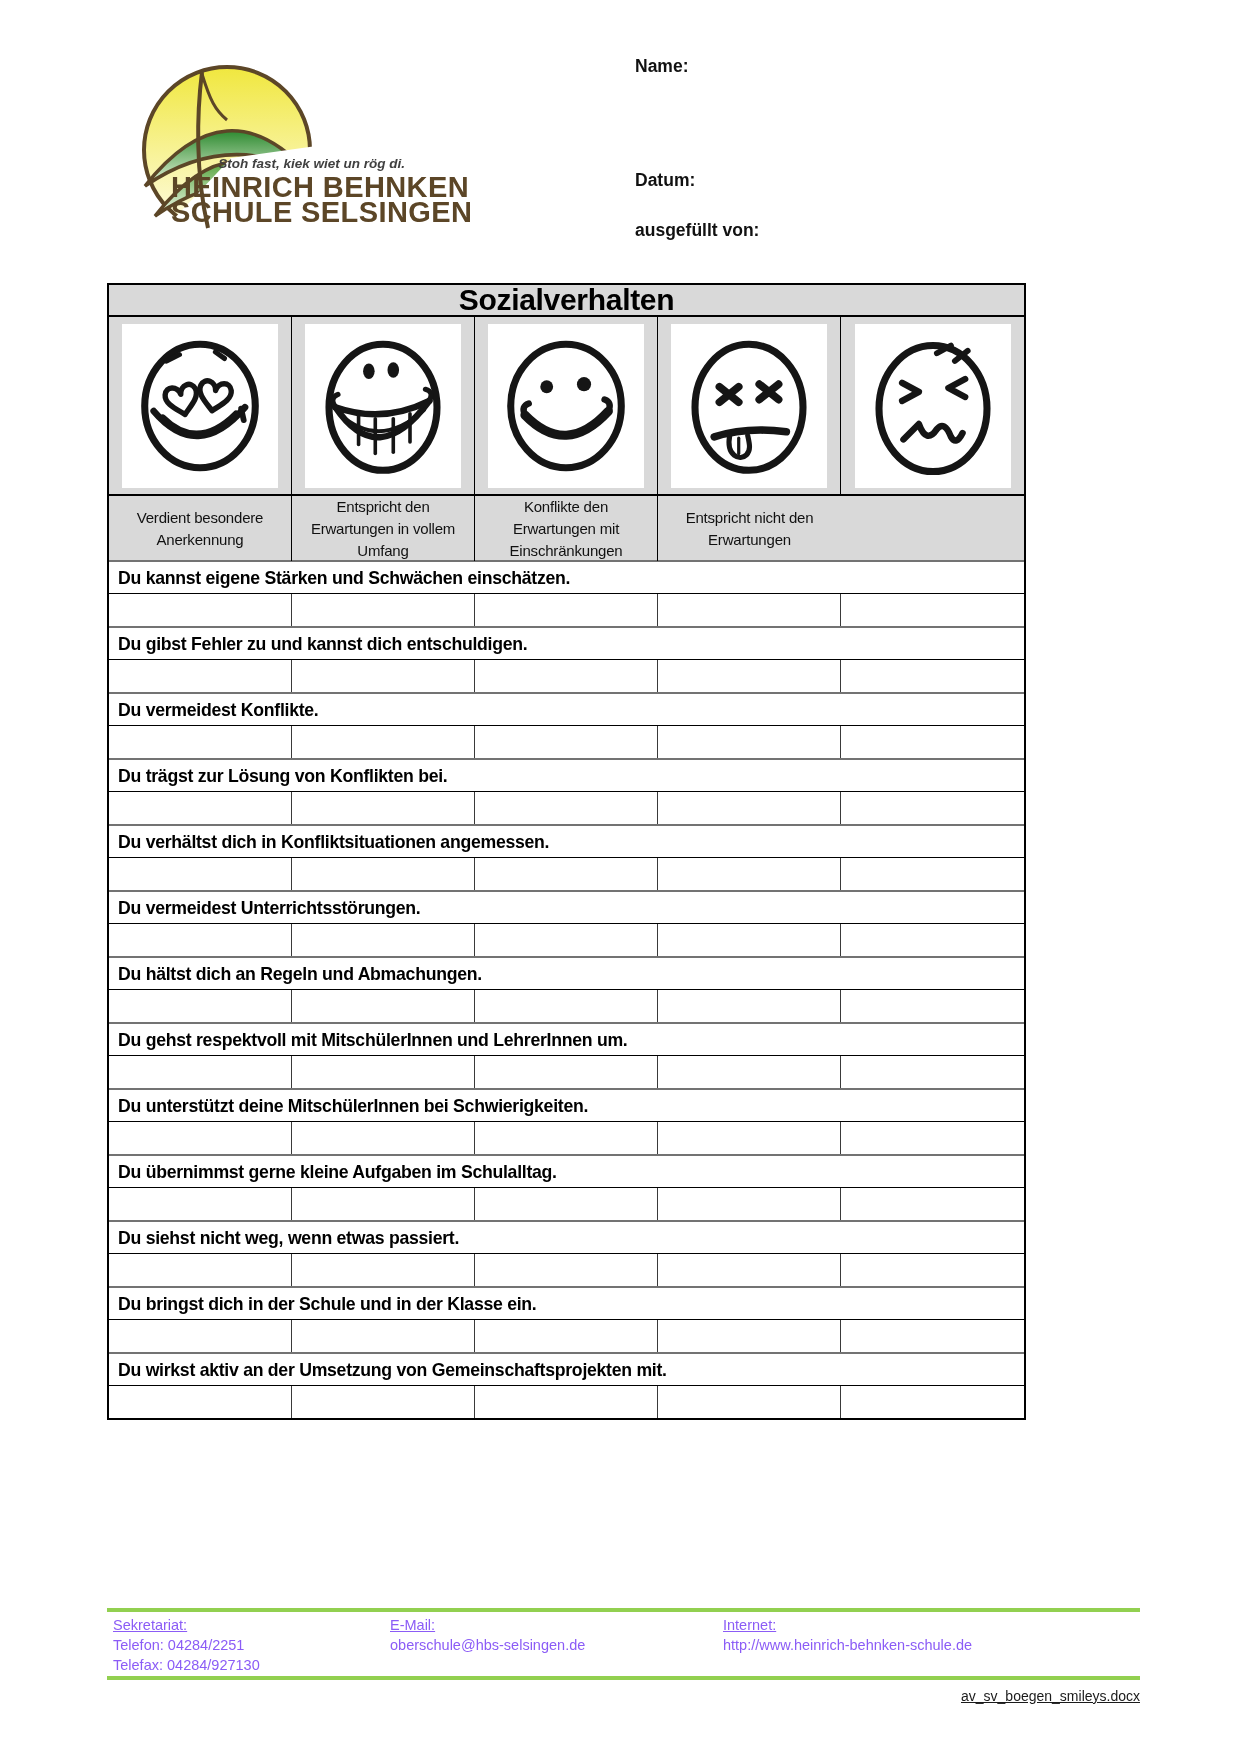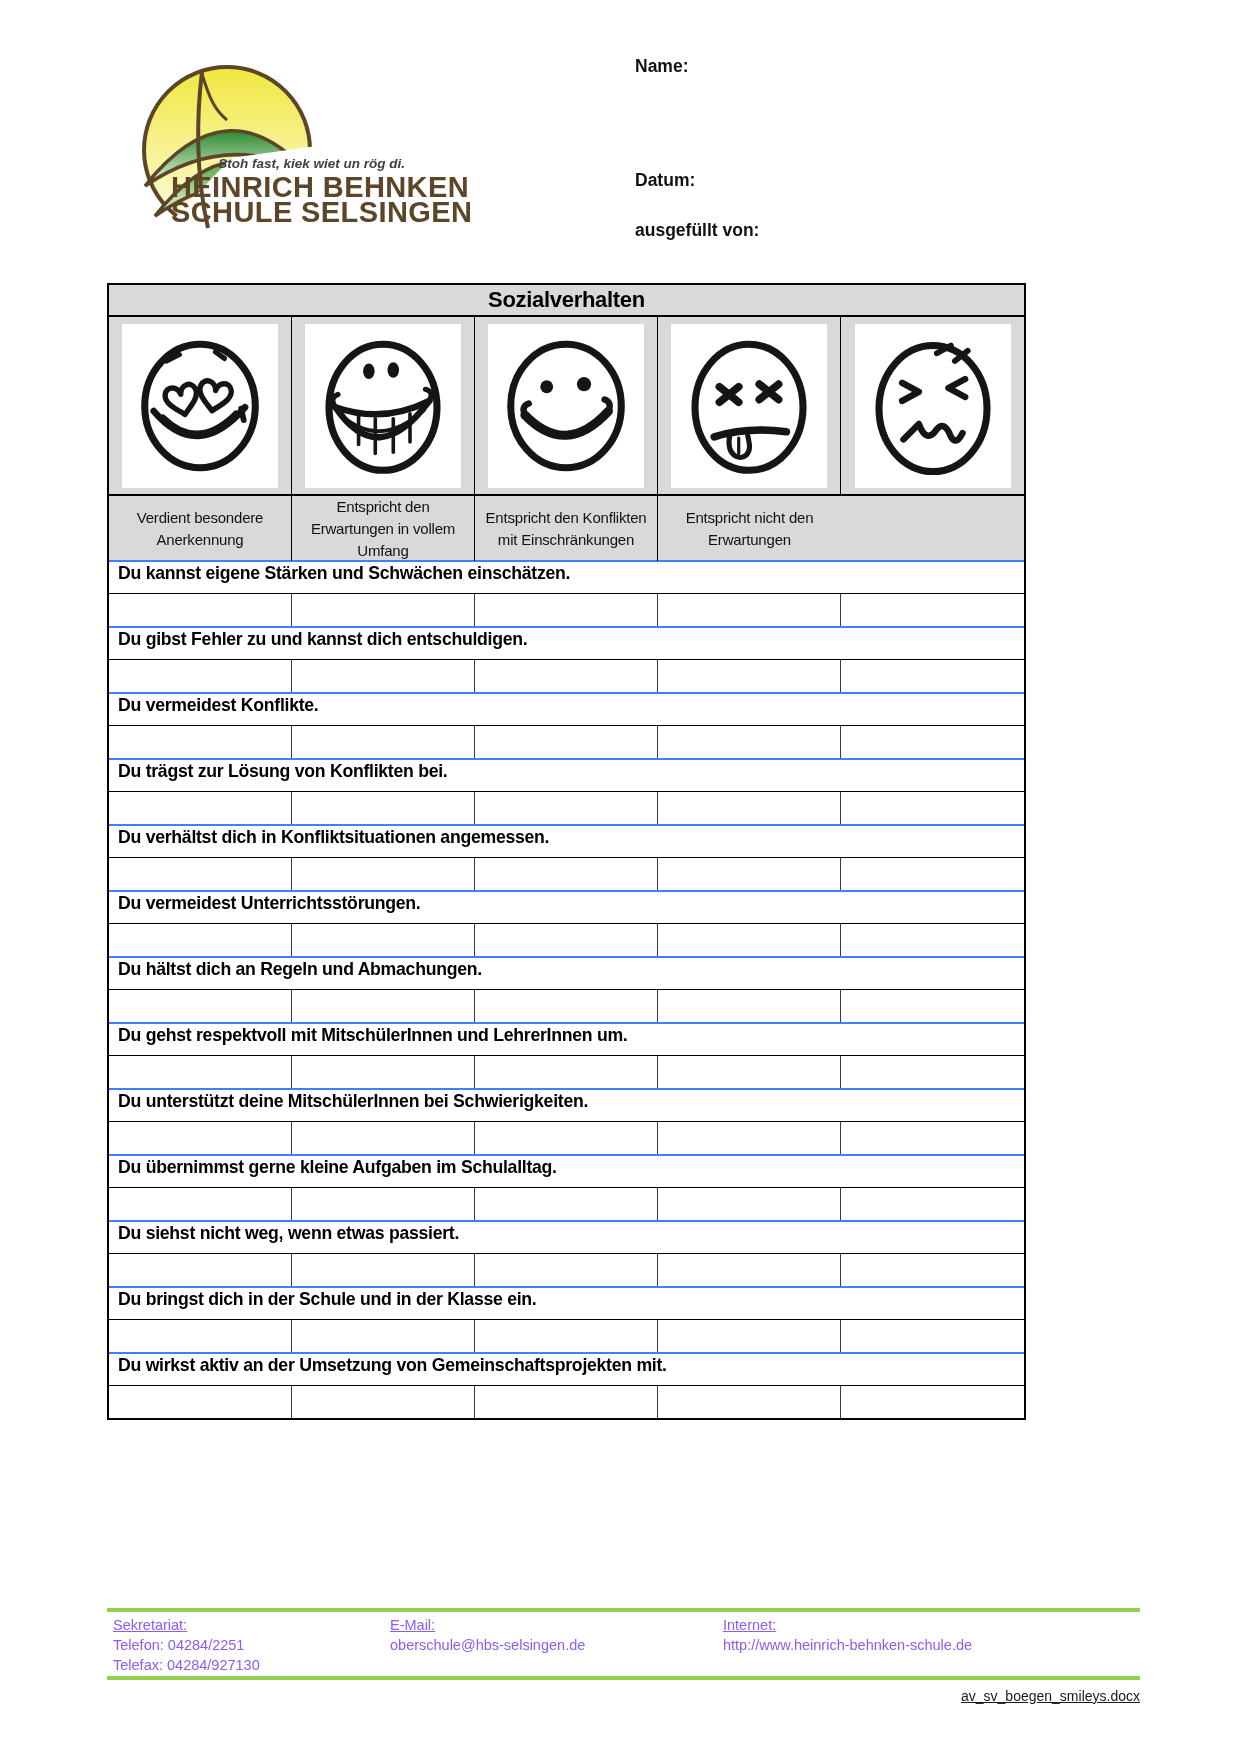--- a/index.html
+++ b/index.html
@@ -17,33 +17,33 @@
   .field-label{position:absolute;left:635px;font-size:17.5px;font-weight:bold;color:#111;}
   .f-name{top:56px;}
   .f-date{top:170px;}
   .f-filled{top:220px;}
 
   
   .ev-table{position:absolute;left:107px;top:283px;width:915px;border:2px solid #000;
             box-sizing:content-box;}
   .row{box-sizing:border-box;}
   .t-title{height:30px;background:#d9d9d9;display:flex;align-items:center;justify-content:center;
-           font-size:22px;font-weight:bold;letter-spacing:-.3px;}
+           font-size:30px;font-weight:bold;letter-spacing:-.3px;}
   .smiley-row{height:179px;background:#d9d9d9;display:grid;grid-template-columns:repeat(5,1fr);
               border-top:2px solid #000;}
   .smiley-cell{display:flex;align-items:center;justify-content:center;border-right:1.6px solid #000;}
   .smiley-cell:last-child{border-right:none;}
   .smiley-box{width:156px;height:164px;background:#fff;display:flex;align-items:center;justify-content:center;}
   .header-row{height:66px;background:#d9d9d9;display:grid;grid-template-columns:repeat(5,1fr);
               border-top:2px solid #000;}
   .header-cell{display:flex;align-items:center;justify-content:center;text-align:center;
                border-right:1.6px solid #000;font-size:15px;line-height:1.45;letter-spacing:-.2px;
                color:#111;padding:0 8px;}
   .header-cell:last-child{border-right:none;}
-  .q-row{height:33px;border-top:2px solid #3b82f6;display:flex;padding-left:9px;background:#fff;}
+  .q-row{height:33px;border-top:2px solid #737373;display:flex;align-items:center;padding-left:9px;background:#fff;}
   .q-text{font-size:19px;font-weight:bold;letter-spacing:-.3px;white-space:nowrap;
           transform:scaleX(.93);transform-origin:left center;}
   .a-row{height:33px;border-top:1.5px solid #000;display:grid;grid-template-columns:repeat(5,1fr);background:#fff;}
   .a-cell{border-right:1px solid #3a3a3a;}
   .a-cell:last-child{border-right:none;}
 
   
   .footer-rule{position:absolute;left:107px;width:1033px;height:4px;background:#92d050;}
   .rule-top{top:1608px;}
   .rule-bottom{top:1676px;}
@@ -169,21 +169,21 @@
             <path class="st" d="M77,35 L64,42 L77,49" stroke-width="5"></path>
             <path class="st" d="M29,82 L41,70 Q47,86 55,74 Q61,67 66,80 Q70,87 75,77" stroke-width="5"></path>
           </svg>
         </div>
       </div>
     </div>
 
     <div class="row header-row">
       <div class="header-cell">Verdient besondere Anerkennung</div>
       <div class="header-cell">Entspricht den Erwartungen in vollem Umfang</div>
-      <div class="header-cell">Entspricht den Konflikten mit Einschränkungen</div>
+      <div class="header-cell">Konflikte den Erwartungen mit Einschränkungen</div>
       <div class="header-cell">Entspricht nicht den Erwartungen</div>
     </div>
 
     <div id="question-rows">
         <div class="row q-row">
           <span class="q-text">Du kannst eigene Stärken und Schwächen einschätzen.</span>
         </div>
         <div class="row a-row">
           <div class="a-cell"></div>
           <div class="a-cell"></div>

